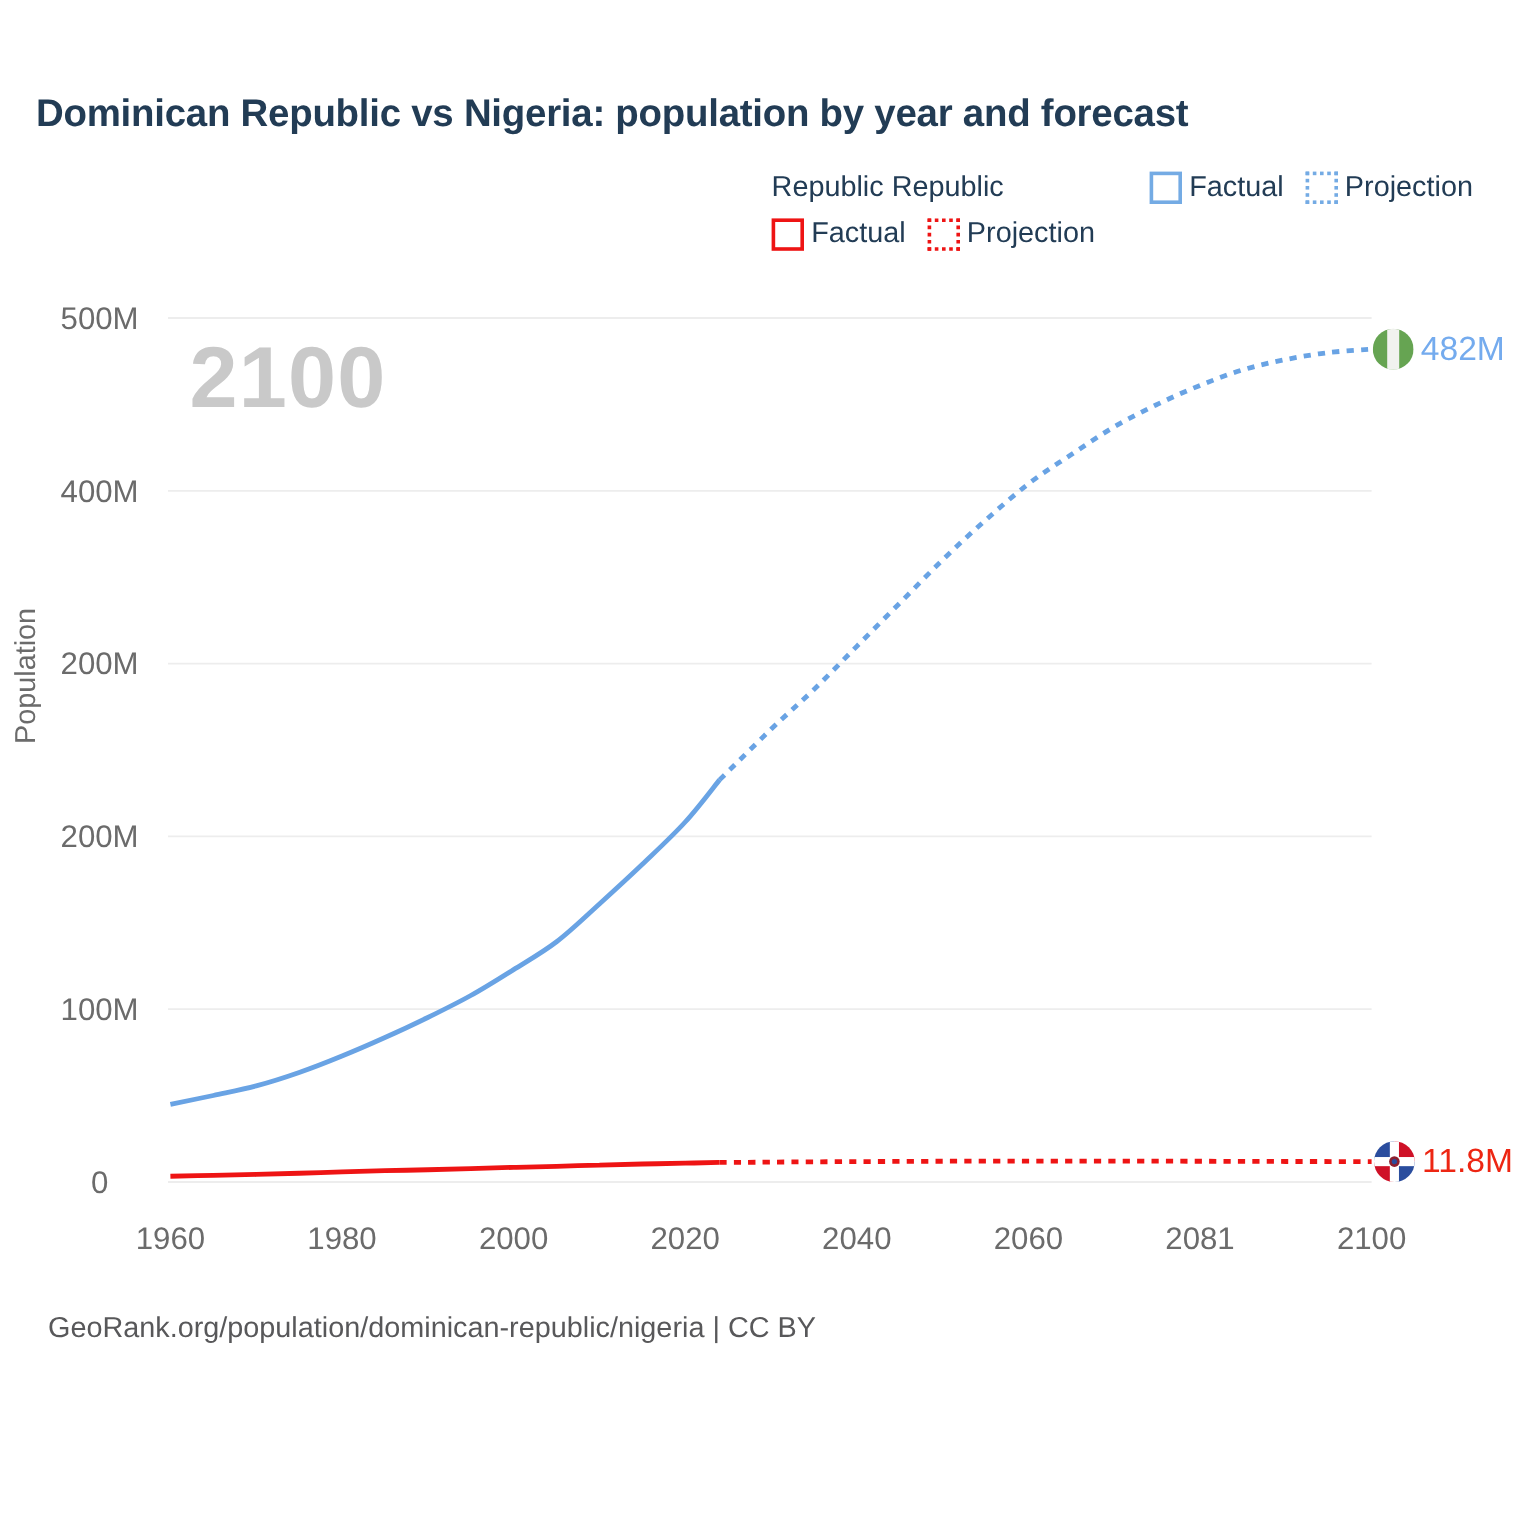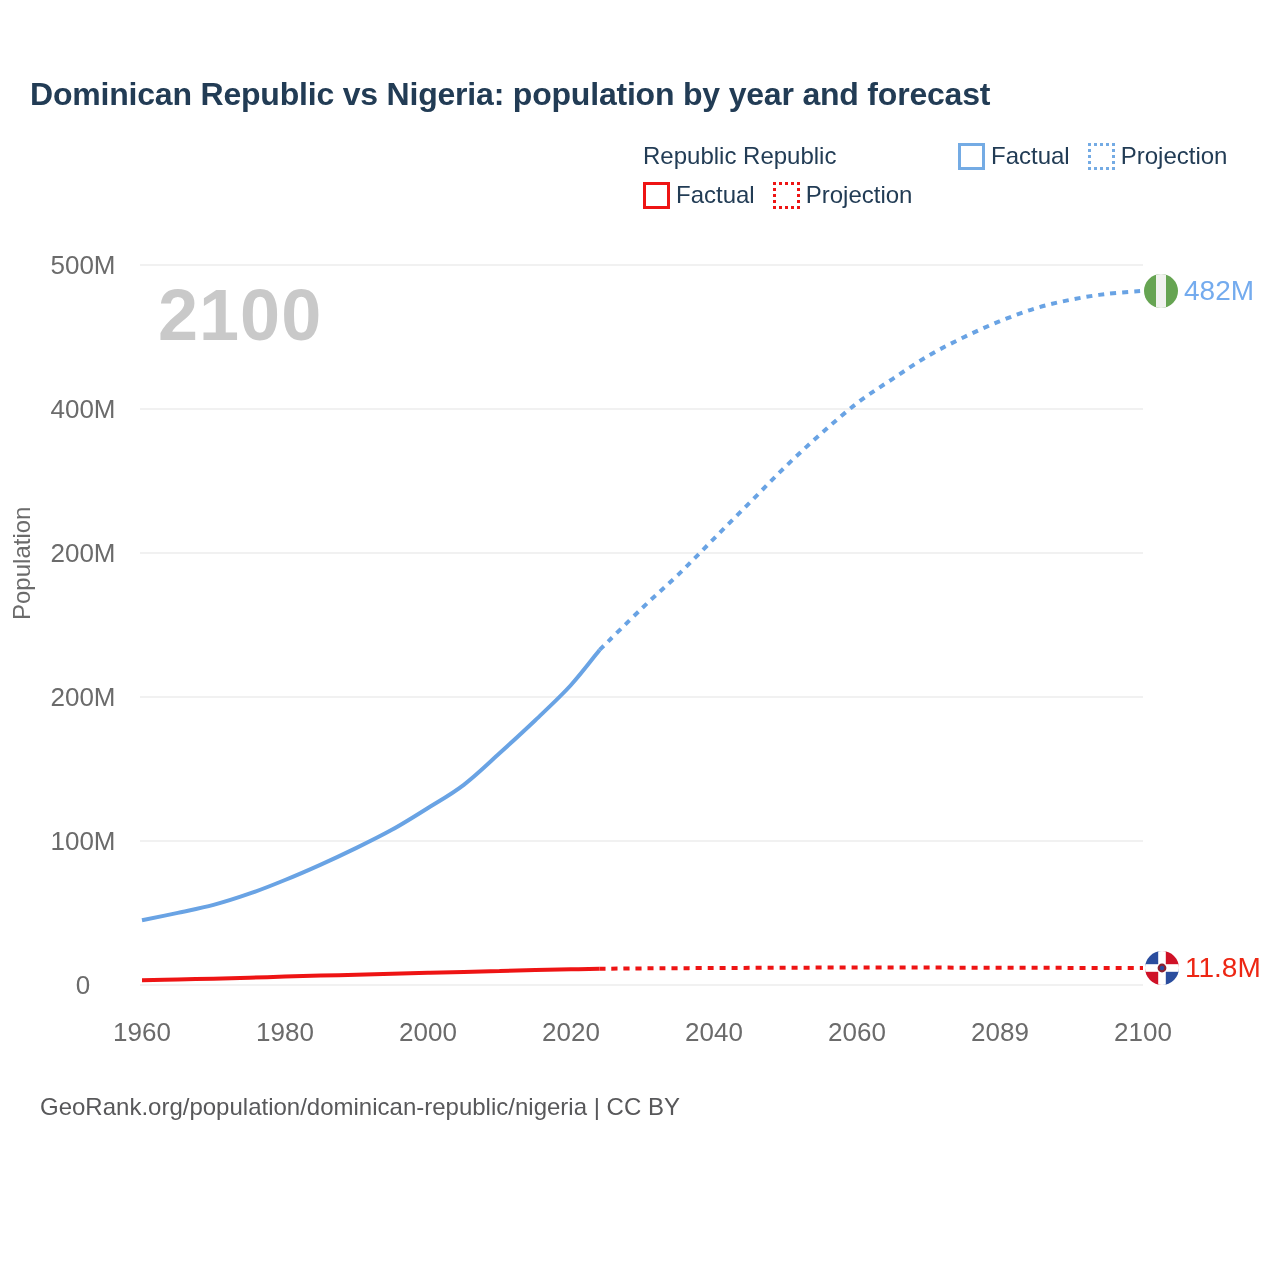--- a/index.html
+++ b/index.html
@@ -116,21 +116,21 @@
     <div class="y-tick" style="left: 33px; top: 394px;">400M</div>
     <div class="y-tick" style="left: 33px; top: 250px;">500M</div>
   </div>
 <div id="x-ticks">
     <div class="x-tick" style="left: 87px;">1960</div>
     <div class="x-tick" style="left: 230px;">1980</div>
     <div class="x-tick" style="left: 373px;">2000</div>
     <div class="x-tick" style="left: 516px;">2020</div>
     <div class="x-tick" style="left: 659px;">2040</div>
     <div class="x-tick" style="left: 802px;">2060</div>
-    <div class="x-tick" style="left: 945px;">2089</div>
+    <div class="x-tick" style="left: 945px;">2081</div>
     <div class="x-tick" style="left: 1088px;">2100</div>
   </div>
 
 <div class="end-label nigeria">
   <svg class="flag" viewBox="0 0 34 34">
     <defs>
         <clipPath id="ngclip">
           <circle cx="17" cy="17" r="17"></circle>
         </clipPath>
       </defs>

